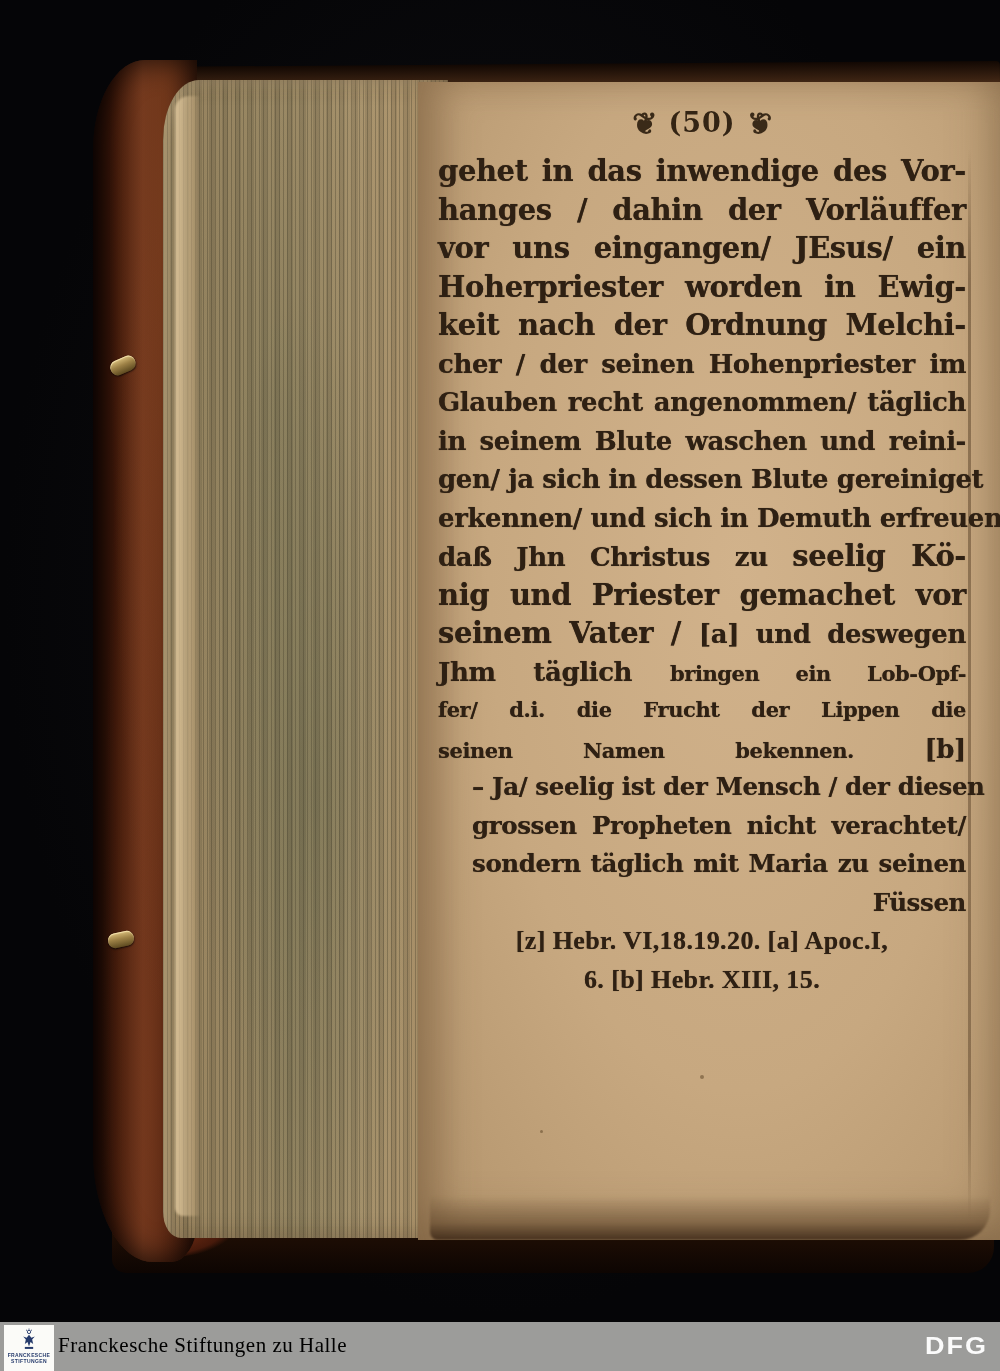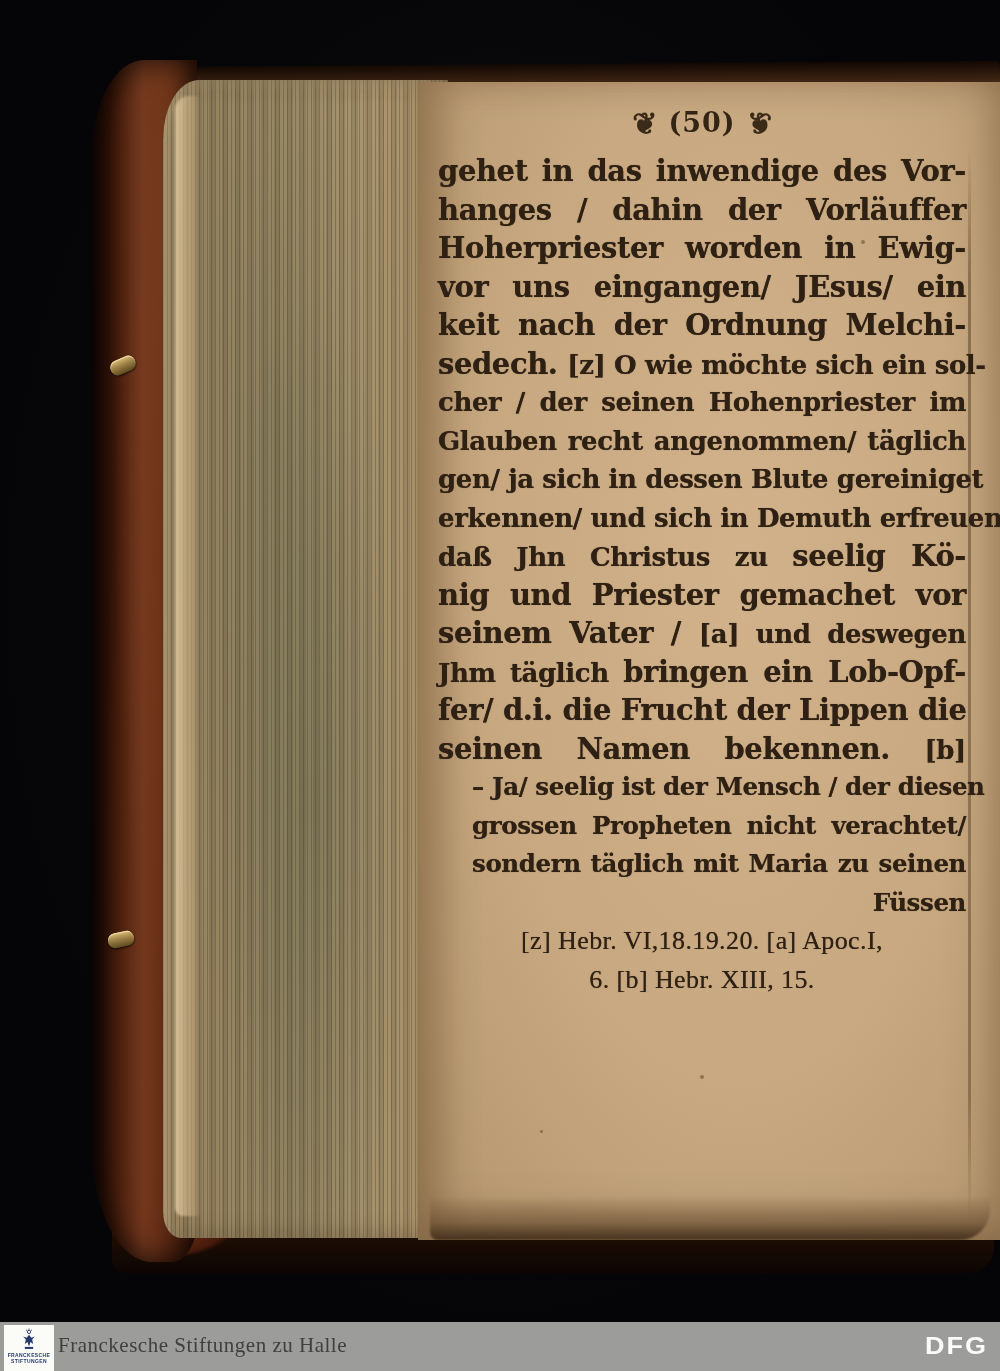--- a/index.html
+++ b/index.html
@@ -75,35 +75,35 @@
       letter-spacing:1px;line-height:46px;color:#332414;}
   .orn{font-size:30px;vertical-align:-2px;display:inline-block;margin:0 10px;color:#3a2a18;}
   .orn.flip{transform:scaleX(-1);}
   .lines{margin-top:2px;}
   .line{line-height:38.5px;height:38.5px;text-align:justify;text-align-last:justify;
         white-space:nowrap;font-weight:700;letter-spacing:-.4px;
         text-shadow:0 0 .7px rgba(46,32,19,.75);}
   .line.r{text-align:left;text-align-last:right;}
   .line.c{text-align:center;text-align-last:center;letter-spacing:.2px;}
   .seg-xl{font-size:29px;}
-  .seg-l{font-size:29px;}
+  .seg-l{font-size:21px;}
   .seg-m{font-size:26px;}
   .seg-s{font-size:24.5px;margin-left:34px;}
-  .seg-fn{font-size:26px;font-family:"Liberation Serif",serif;font-weight:400;letter-spacing:.4px;}
+  .seg-fn{font-size:26px;font-family:"Liberation Serif",serif;font-weight:700;letter-spacing:.4px;}
 
   
   .footer{position:absolute;left:0;top:1322px;width:1000px;height:49px;
           background:#9c9c9a;}
   .logo-box{position:absolute;left:4px;top:3px;width:50px;height:46px;background:#fbfbf8;
           display:flex;flex-direction:column;align-items:center;justify-content:flex-start;}
   .logo-emblem{margin-top:3px;width:20px;height:22px;}
   .logo-caption{font-family:"Liberation Sans",sans-serif;font-size:5px;line-height:6px;
           font-weight:700;color:#253a6b;letter-spacing:.4px;text-align:center;margin-top:2px;}
   .footer-title{position:absolute;left:58px;top:0;height:49px;line-height:46px;
-          font-family:"Liberation Serif",serif;font-size:21px;color:#404040;
+          font-family:"Liberation Serif",serif;font-size:21px;color:#000000;
           letter-spacing:.5px;}
   .dfg{position:absolute;right:12px;top:0;height:49px;line-height:49px;
        font-family:"Liberation Sans",sans-serif;font-weight:800;font-size:27px;
        color:#fbfbfb;letter-spacing:2px;transform:scaleY(.92);}
 </style>
 </head>
 <body>
 
 <div class="stage">
 
@@ -124,26 +124,26 @@
     <div class="speck" style="left:861px;top:240px"></div>
     <div class="speck" style="left:540px;top:1130px;width:3px;height:3px"></div>
 
     <div class="textblock">
       <div class="pageheader">
         <span class="orn">❦</span><span>(50)</span><span class="orn flip">❦</span>
       </div>
       <div class="lines">
           <div class="line"><span class="seg-xl">gehet in das inwendige des Vor-</span></div>
           <div class="line"><span class="seg-xl">hanges / dahin der Vorläuffer</span></div>
+          <div class="line"><span class="seg-xl">vor uns eingangen/ JEsus/ ein</span></div>
           <div class="line"><span class="seg-xl">Hoherpriester worden in Ewig-</span></div>
-          <div class="line"><span class="seg-xl">vor uns eingangen/ JEsus/ ein</span></div>
           <div class="line"><span class="seg-xl">keit nach der Ordnung Melchi-</span></div>
-          <div class="line"><span class="seg-xl">sedech. </span><span class="seg-m">[z] O wie möchte sich ein sol-</span></div>
           <div class="line"><span class="seg-m">cher / der seinen Hohenpriester im</span></div>
           <div class="line"><span class="seg-m">Glauben recht angenommen/ täglich</span></div>
+          <div class="line"><span class="seg-m">in seinem Blute waschen und reini-</span></div>
           <div class="line"><span class="seg-m">gen/ ja sich in dessen Blute gereiniget</span></div>
           <div class="line"><span class="seg-m">erkennen/ und sich in Demuth erfreuen/</span></div>
           <div class="line"><span class="seg-m">daß Jhn Christus zu </span><span class="seg-xl">seelig Kö-</span></div>
           <div class="line"><span class="seg-xl">nig und Priester gemachet vor</span></div>
           <div class="line"><span class="seg-xl">seinem Vater / </span><span class="seg-m">[a] und deswegen</span></div>
           <div class="line"><span class="seg-m">Jhm täglich </span><span class="seg-l">bringen ein Lob-Opf-</span></div>
           <div class="line"><span class="seg-l">fer/ d.i. die Frucht der Lippen die</span></div>
           <div class="line"><span class="seg-l">seinen Namen bekennen. </span><span class="seg-m">[b]</span></div>
           <div class="line"><span class="seg-s">– Ja/ seelig ist der Mensch / der diesen</span></div>
           <div class="line"><span class="seg-s">grossen Propheten nicht verachtet/</span></div>

